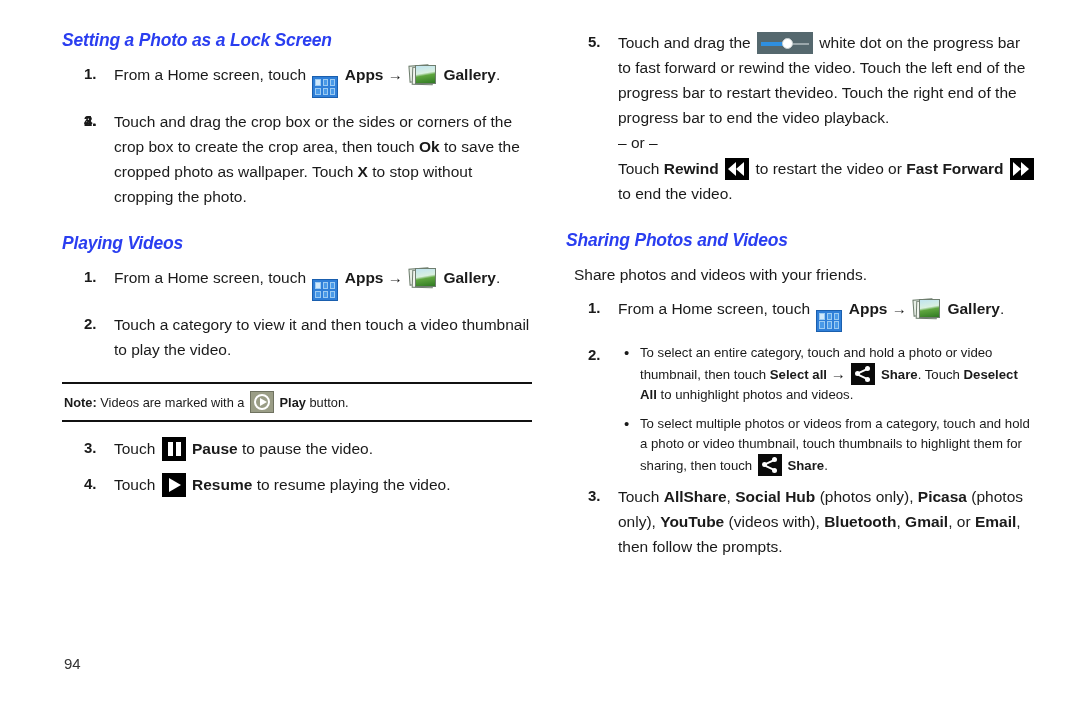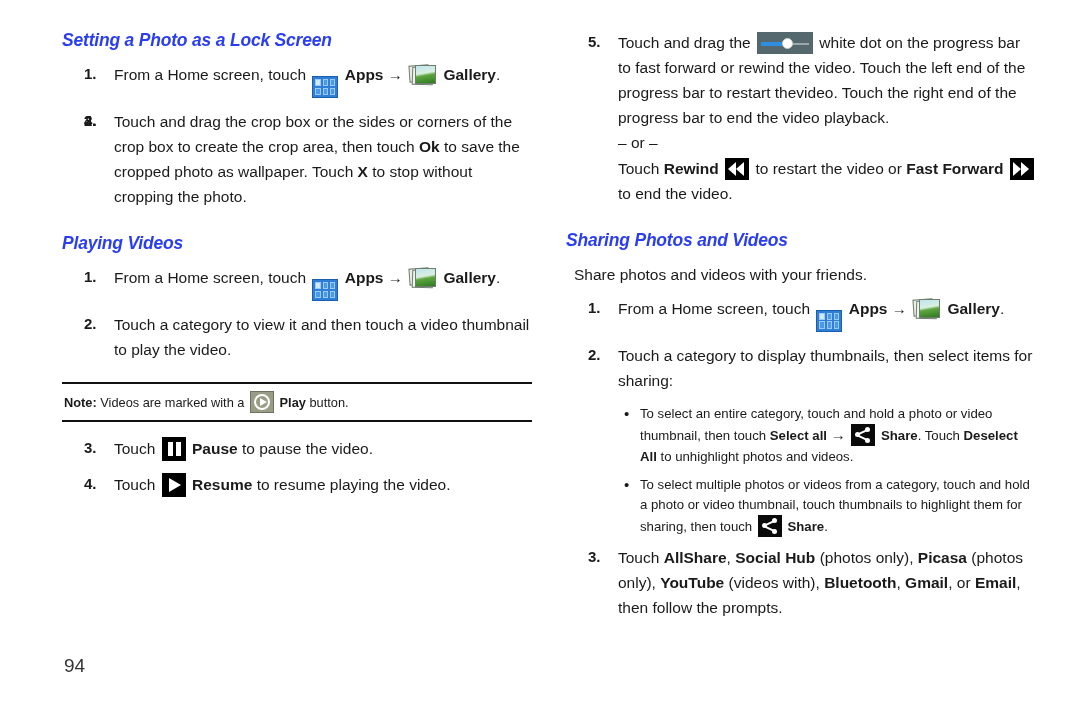--- a/index.html
+++ b/index.html
@@ -71,21 +71,21 @@
     border-top:2.5px solid #111;
     border-bottom:2.5px solid #111;
     padding:7px 2px 7px 2px;
     font-size:12.8px;
     line-height:1.5;
   }
 
   
   .pageno{
     position:absolute;left:64px;top:655px;
-    font-size:19px;color:#333;text-align:center;
+    font-size:15px;color:#333;text-align:center;
   }
 
   
   .ico{display:inline-block;vertical-align:-5px;margin:0 2px;}
 
   
   .ico-apps{
     width:26px;height:22px;background:#2f7fd8;
     border:1px solid #1a5fae;
     display:inline-grid;grid-template-columns:repeat(3,1fr);
@@ -319,21 +319,20 @@
             <i></i>
           </span>
         <b>Apps</b>
         <span class="arrow">→</span>
         <span class="ico ico-gal"><span class="b1"></span><span class="b2"></span><span class="b3"></span></span>
         <b>Gallery</b><span>.</span></p>
     </div>
 
     <div class="step">
       <span class="num">2.</span>
-      <p>Touch a category to display thumbnails, then select items for sharing:</p>
     </div>
 
     <div class="bullets">
       <div class="bullet">
         <span class="dot">•</span>
         <span>To select an entire category, touch and hold a photo or video thumbnail, then touch</span>
         <b>Select all</b>
         <b class="arrow">→</b>
         <span class="ico ico-share"><span class="d d1"></span><span class="d d2"></span><span class="d d3"></span><span class="l l1"></span><span class="l l2"></span></span>
         <b>Share</b><span>. Touch</span>

